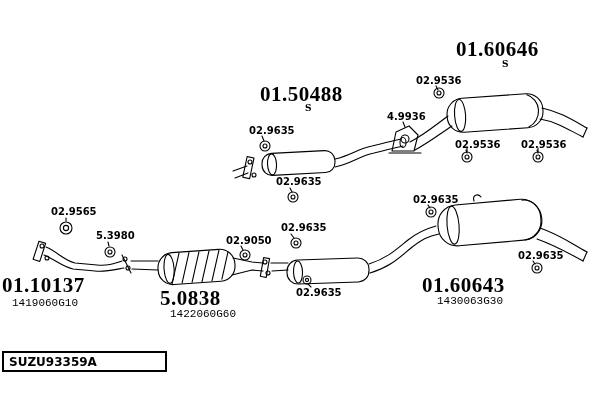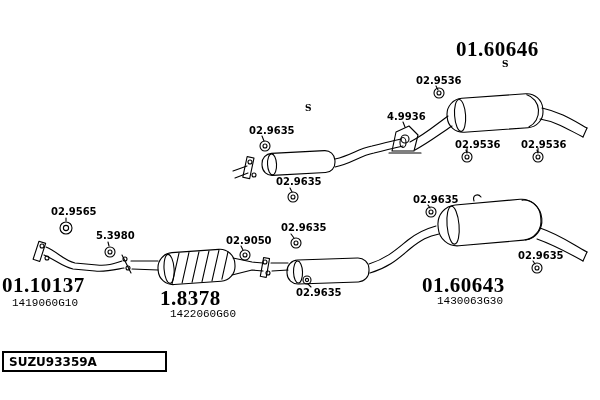--- a/index.html
+++ b/index.html
@@ -199,26 +199,27 @@
           <circle cx="537" cy="268" r="5"></circle>
           <circle cx="537" cy="268" r="2"></circle>
         </g>
       <path d="M533 261 L535 264"></path>
     </g>
   </svg>
 
   <div class="lbl big p1">01.60646</div>
   <div class="lbl smark p1s">S</div>
 
+  <div class="lbl big p2">01.50488</div>
   <div class="lbl smark p2s">S</div>
 
   <div class="lbl big p3">01.10137</div>
   <div class="lbl ref p3r">1419060G10</div>
 
-  <div class="lbl big p4">1.8378</div>
+  <div class="lbl big p4">5.0838</div>
   <div class="lbl ref p4r">1422060G60</div>
 
   <div class="lbl big p5">01.60643</div>
   <div class="lbl ref p5r">1430063G30</div>
 
   <div class="lbl fit f0">02.9536</div>
   <div class="lbl fit f1">4.9936</div>
   <div class="lbl fit f2">02.9536</div>
   <div class="lbl fit f3">02.9536</div>
   <div class="lbl fit f4">02.9635</div>

